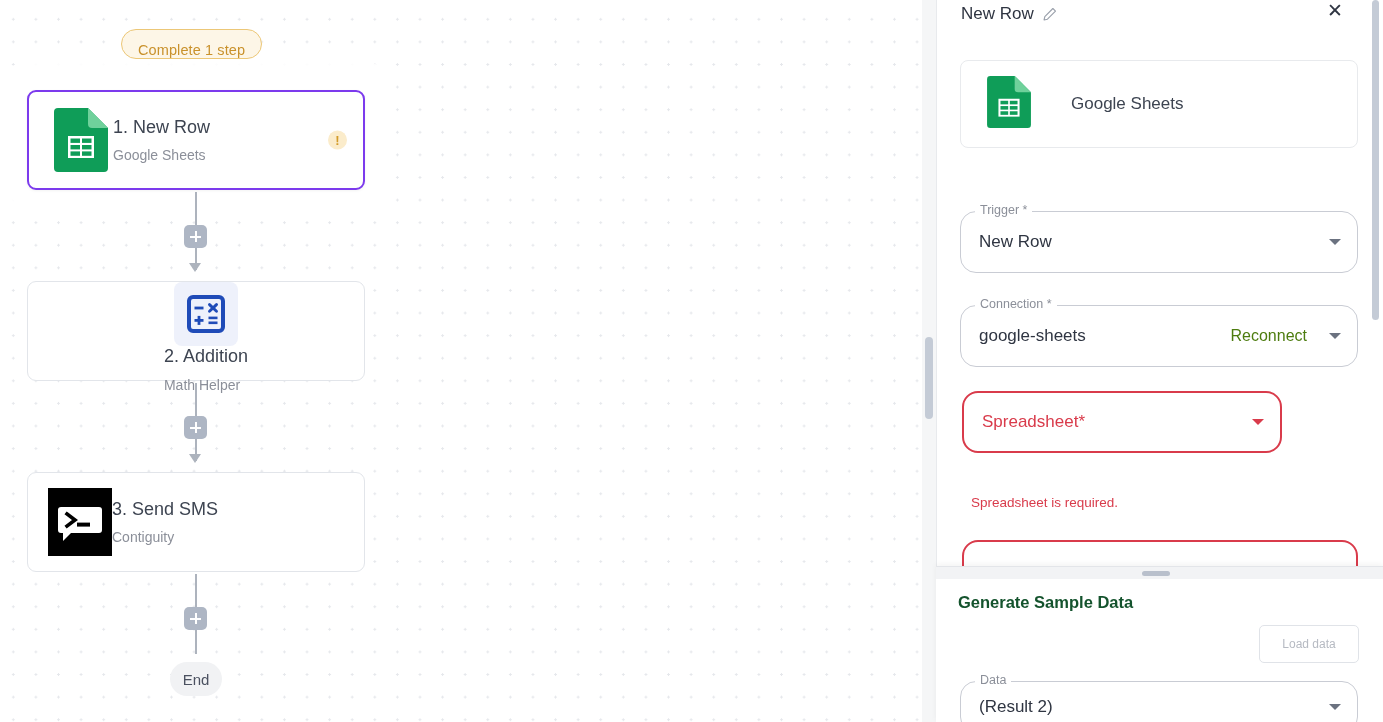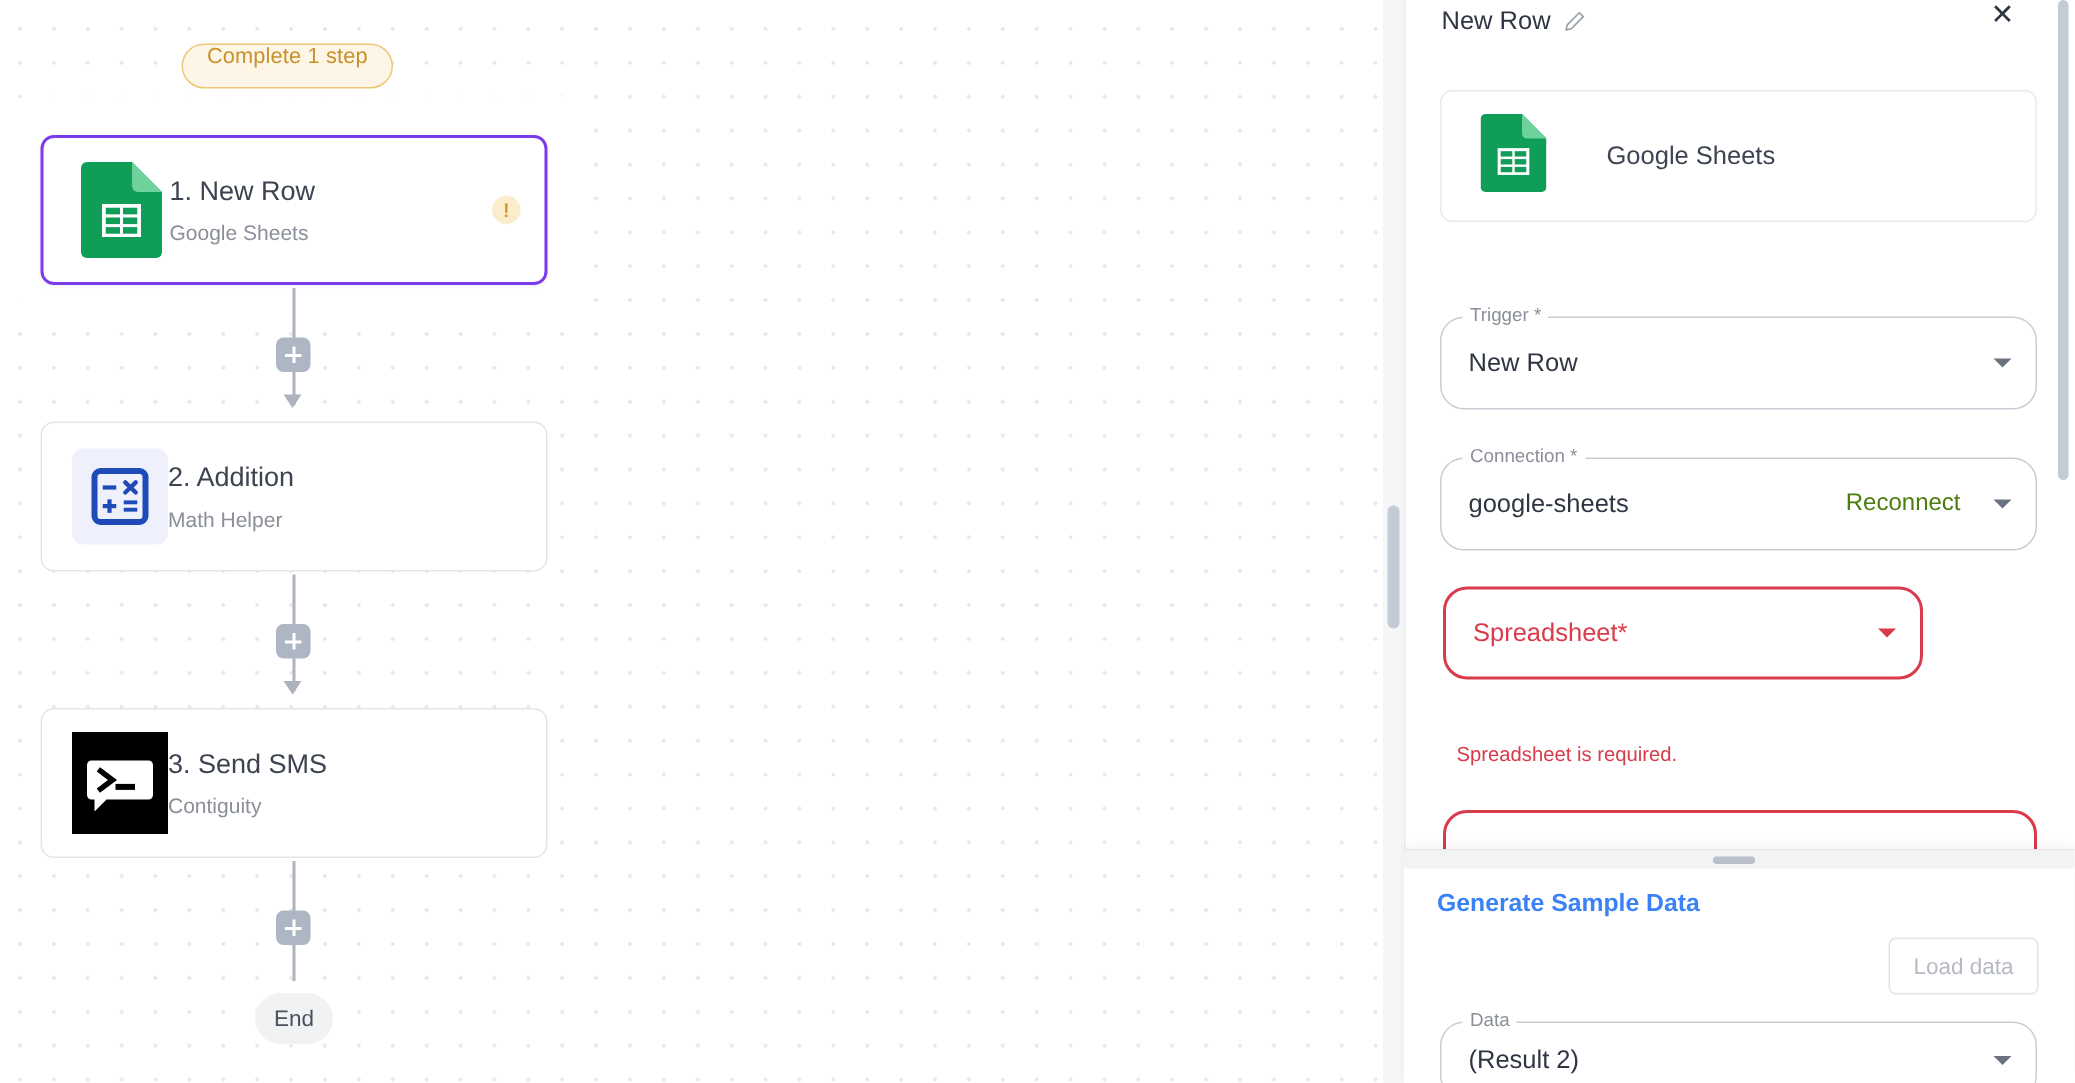--- a/index.html
+++ b/index.html
@@ -22,21 +22,21 @@
     background-size: 22.6px 22.6px;
     background-position: 2px 8px;
     overflow: hidden;
   }
 
   .badge-step {
     position: absolute;
     left: 121px; top: 29px;
     height: 30px;
     padding: 0 16px;
-    display: flex; align-items: flex-start; justify-content: center;
+    display: flex; align-items: flex-end; justify-content: center;
     background: #fdf6e7;
     border: 1px solid #ecc777;
     border-radius: 15px;
     color: #c9912b;
     font-size: 14.5px;
     letter-spacing: .1px;
     white-space: nowrap;
   }
 
   
@@ -57,21 +57,21 @@
     border-radius: 9px;
     display: flex;
     align-items: center;
     padding-left: 20px;
   }
   .node.selected {
     border: 2px solid #7c3aed;
     box-shadow: 0 1px 3px rgba(0,0,0,.05);
   }
   .node-1 { left: 27px; top: 90px; }
-  .node-2 { left: 27px; top: 281px; }
+  .node-2 { left: 27px; top: 281px; flex-direction: column; }
   .node-3 { left: 27px; top: 472px; }
 
   .node-icon-wrap {
     width: 64px; height: 64px;
     flex: 0 0 64px;
     display: flex; align-items: center; justify-content: center;
     position: relative;
   }
   .node-text { }
   .node-title {
@@ -315,21 +315,21 @@
     width: 28px; height: 5px;
     background: #b9c0cc;
     border-radius: 3px;
     cursor: ns-resize;
   }
   .sheet-title {
     position: absolute;
     left: 22px; top: 26px;
     font-size: 16.5px;
     font-weight: bold;
-    color: #3b82f6;
+    color: #14532d;
   }
   .status-row {
     position: absolute;
     left: 22px; top: 66px;
     display: flex; align-items: center;
   }
   .check-circle {
     width: 22px; height: 22px;
     border-radius: 50%;
     background: #ddf3e0;
@@ -342,21 +342,21 @@
     color: #3d4451;
   }
   .load-btn {
     position: absolute;
     right: 24px; top: 58px;
     width: 100px; height: 38px;
     border: 1px solid #e0e3e8;
     border-radius: 5px;
     background: #ffffff;
     color: #b6bac2;
-    font-size: 15px;
+    font-size: 12px;
     display: flex; align-items: center; justify-content: center;
     cursor: default;
   }
   .sheet-field {
     position: absolute;
     left: 24px; top: 114px;
     width: 398px;
     height: 52px;
   }
 </style>

